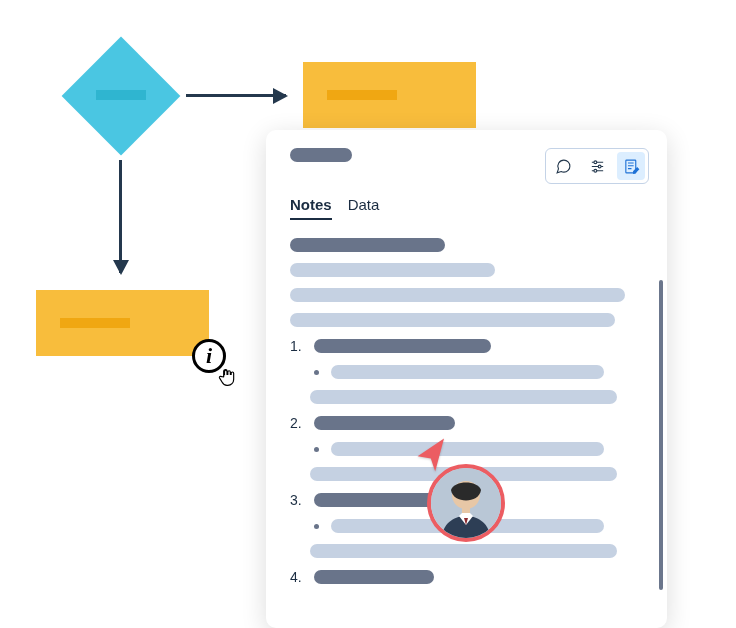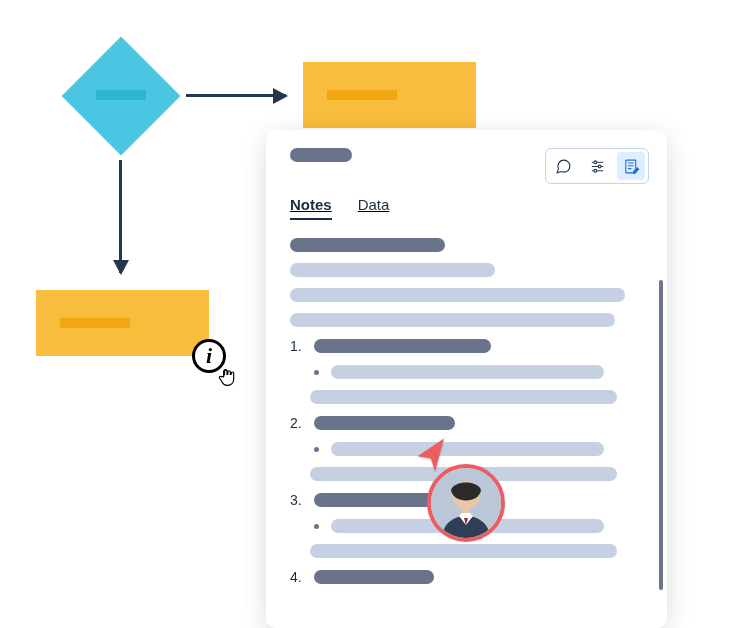--- a/index.html
+++ b/index.html
@@ -27,21 +27,21 @@
   
   .panel { position: absolute; left: 266px; top: 130px; width: 401px; height: 498px; background: #fff; border-radius: 10px; box-shadow: 0 6px 26px rgba(0,0,0,0.14); padding: 18px 18px 0 24px; overflow: hidden; }
   .panel-header { display: flex; justify-content: space-between; align-items: flex-start; margin-bottom: 8px; }
   .panel-title-ph { width: 62px; height: 14px; background: #69748a; border-radius: 7px; }
   .panel-tools { display: flex; gap: 6px; border: 1px solid #c4d3e7; border-radius: 6px; padding: 3px; background: #fff; }
   .tool-btn { width: 28px; height: 28px; display: flex; align-items: center; justify-content: center; border-radius: 4px; cursor: pointer; }
   .tool-btn.active { background: #dceeff; }
   .tool-btn svg { width: 17px; height: 17px; }
 
   
-  .tabs { display: flex; gap: 26px; margin-top: 12px; margin-bottom: 18px; text-decoration: underline; }
+  .tabs { display: flex; gap: 16px; margin-top: 12px; margin-bottom: 18px; }
   .tab { font-size: 15px; color: #1b2d42; padding-bottom: 5px; cursor: pointer; font-weight: 500; }
   .tab.active { border-bottom: 2px solid #1b2d42; font-weight: 600; }
 
   
   .scrollbar { position: absolute; right: 4px; top: 150px; width: 4px; height: 310px; background: #6b768c; border-radius: 2px; }
 
   
   .content { padding-right: 6px; }
   .bar { height: 14px; border-radius: 7px; margin-bottom: 11px; }
   .dark { background: #69748a; }

